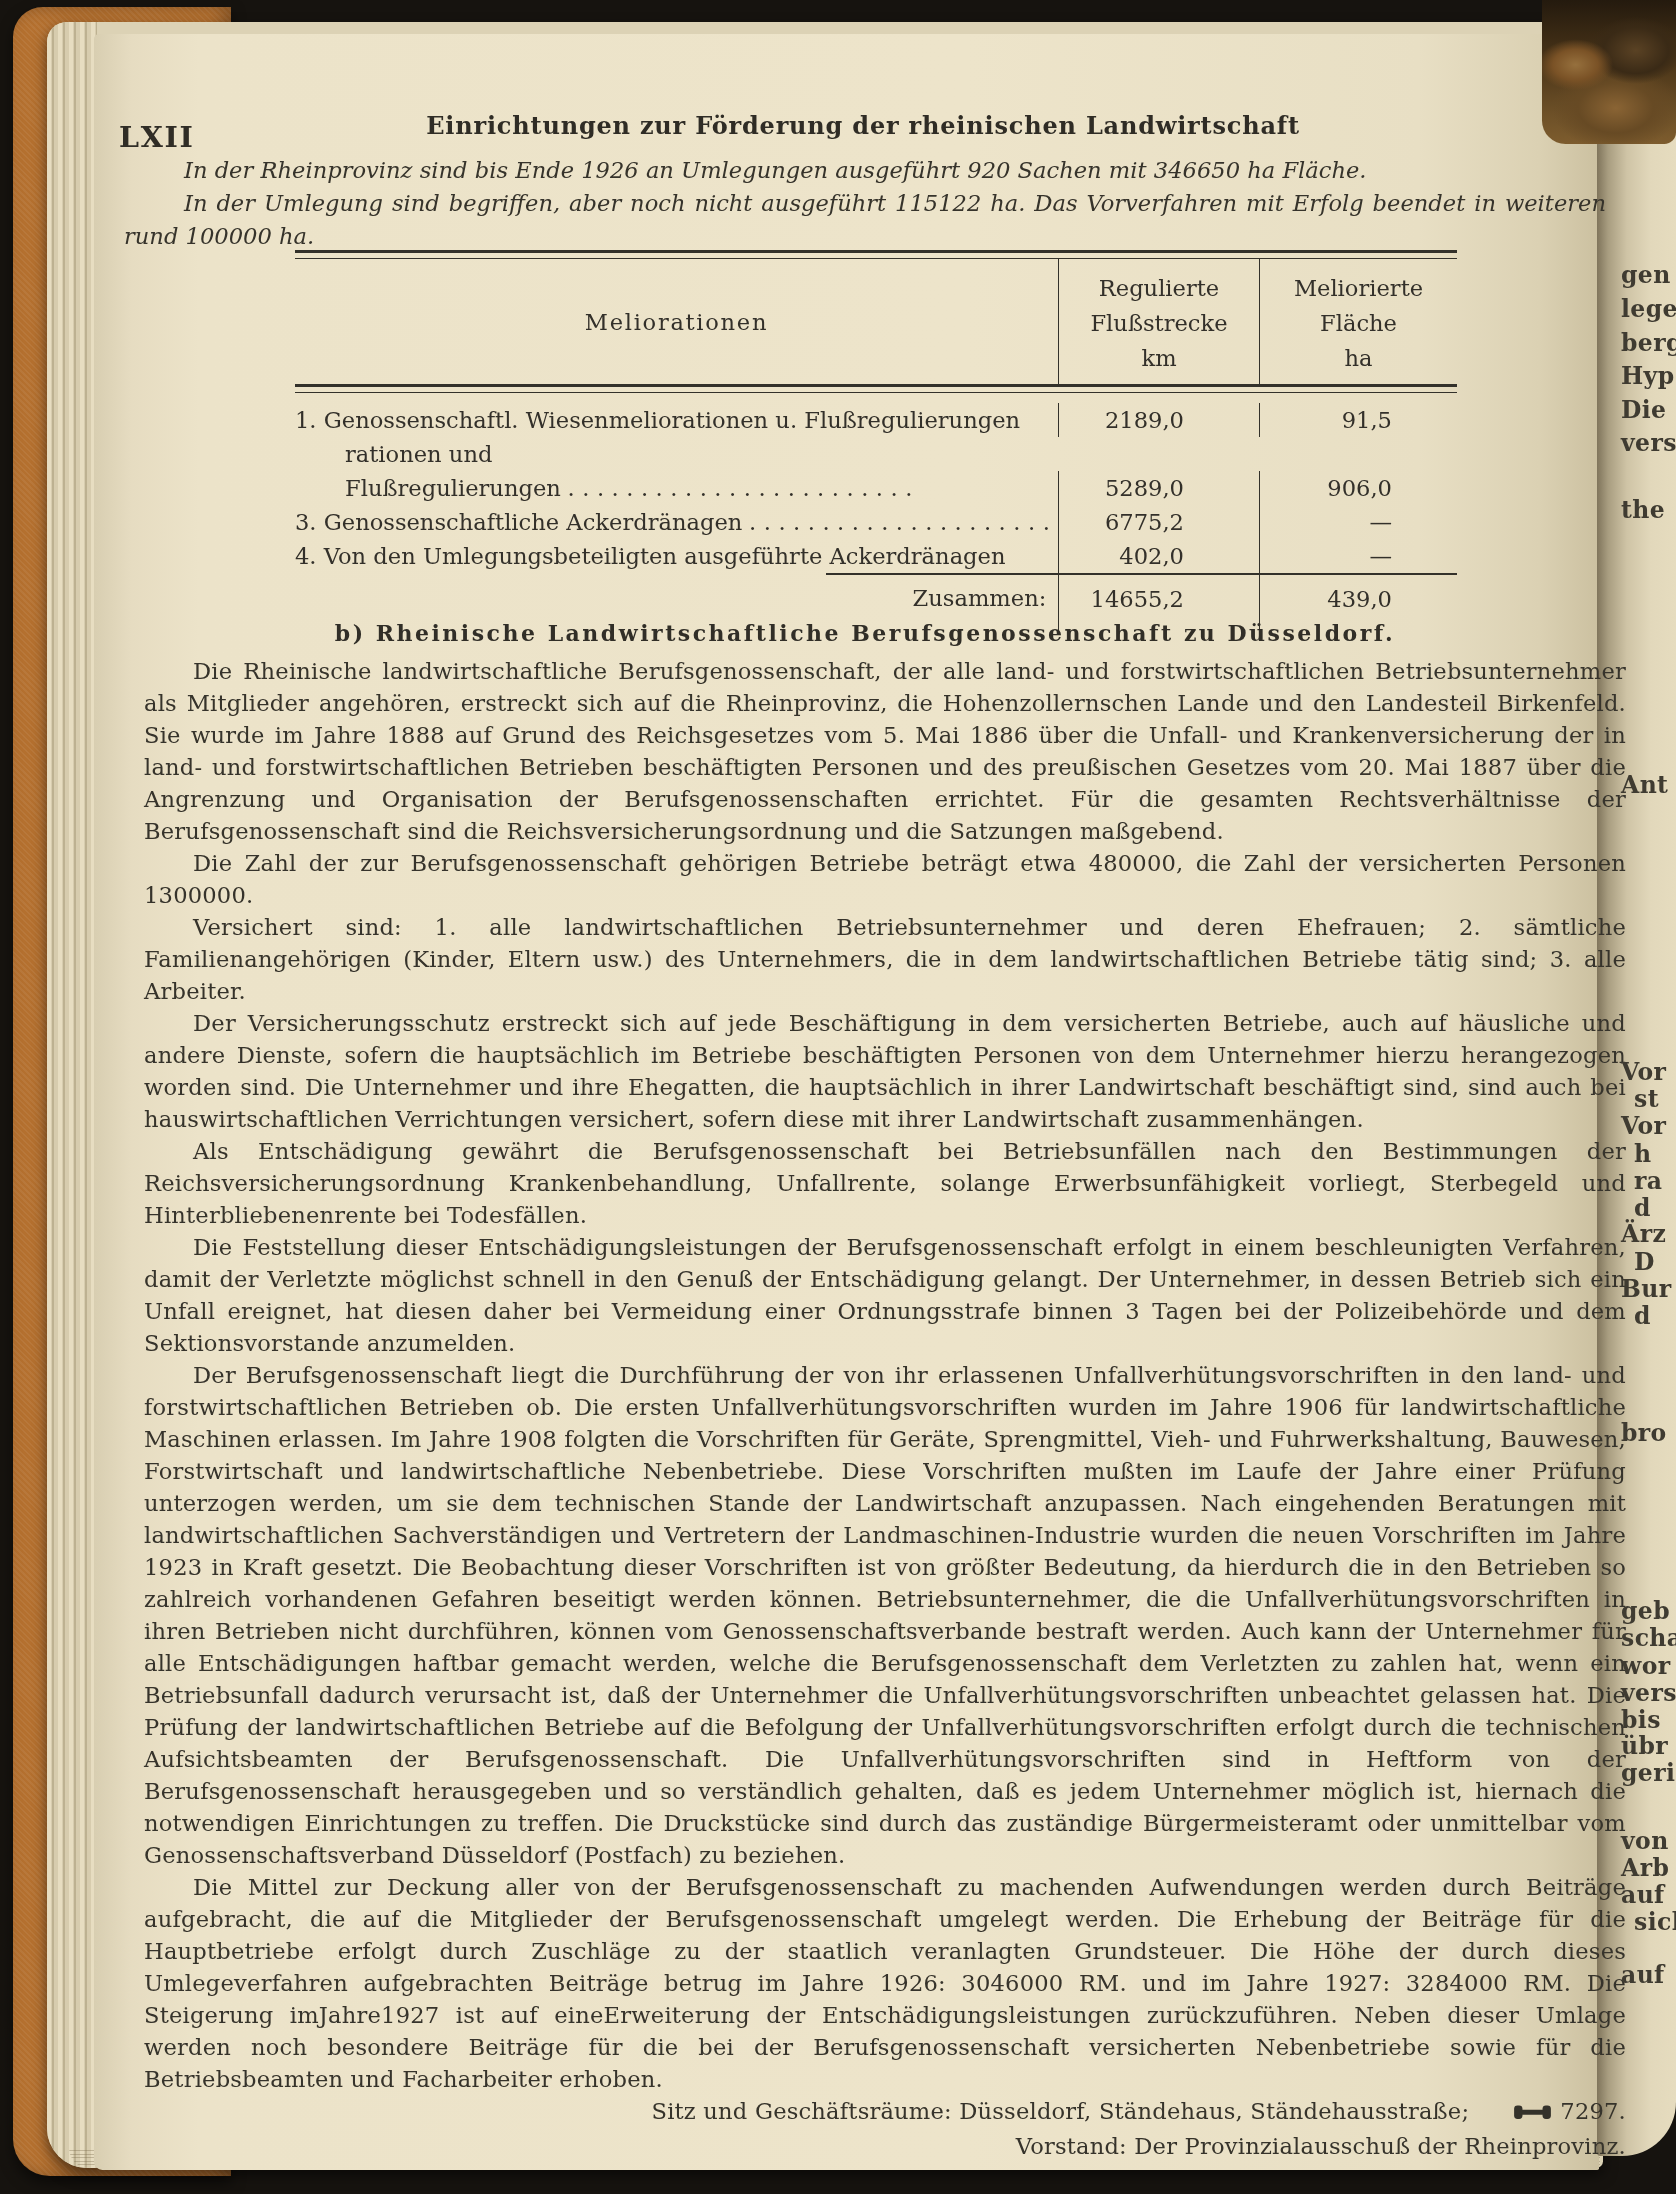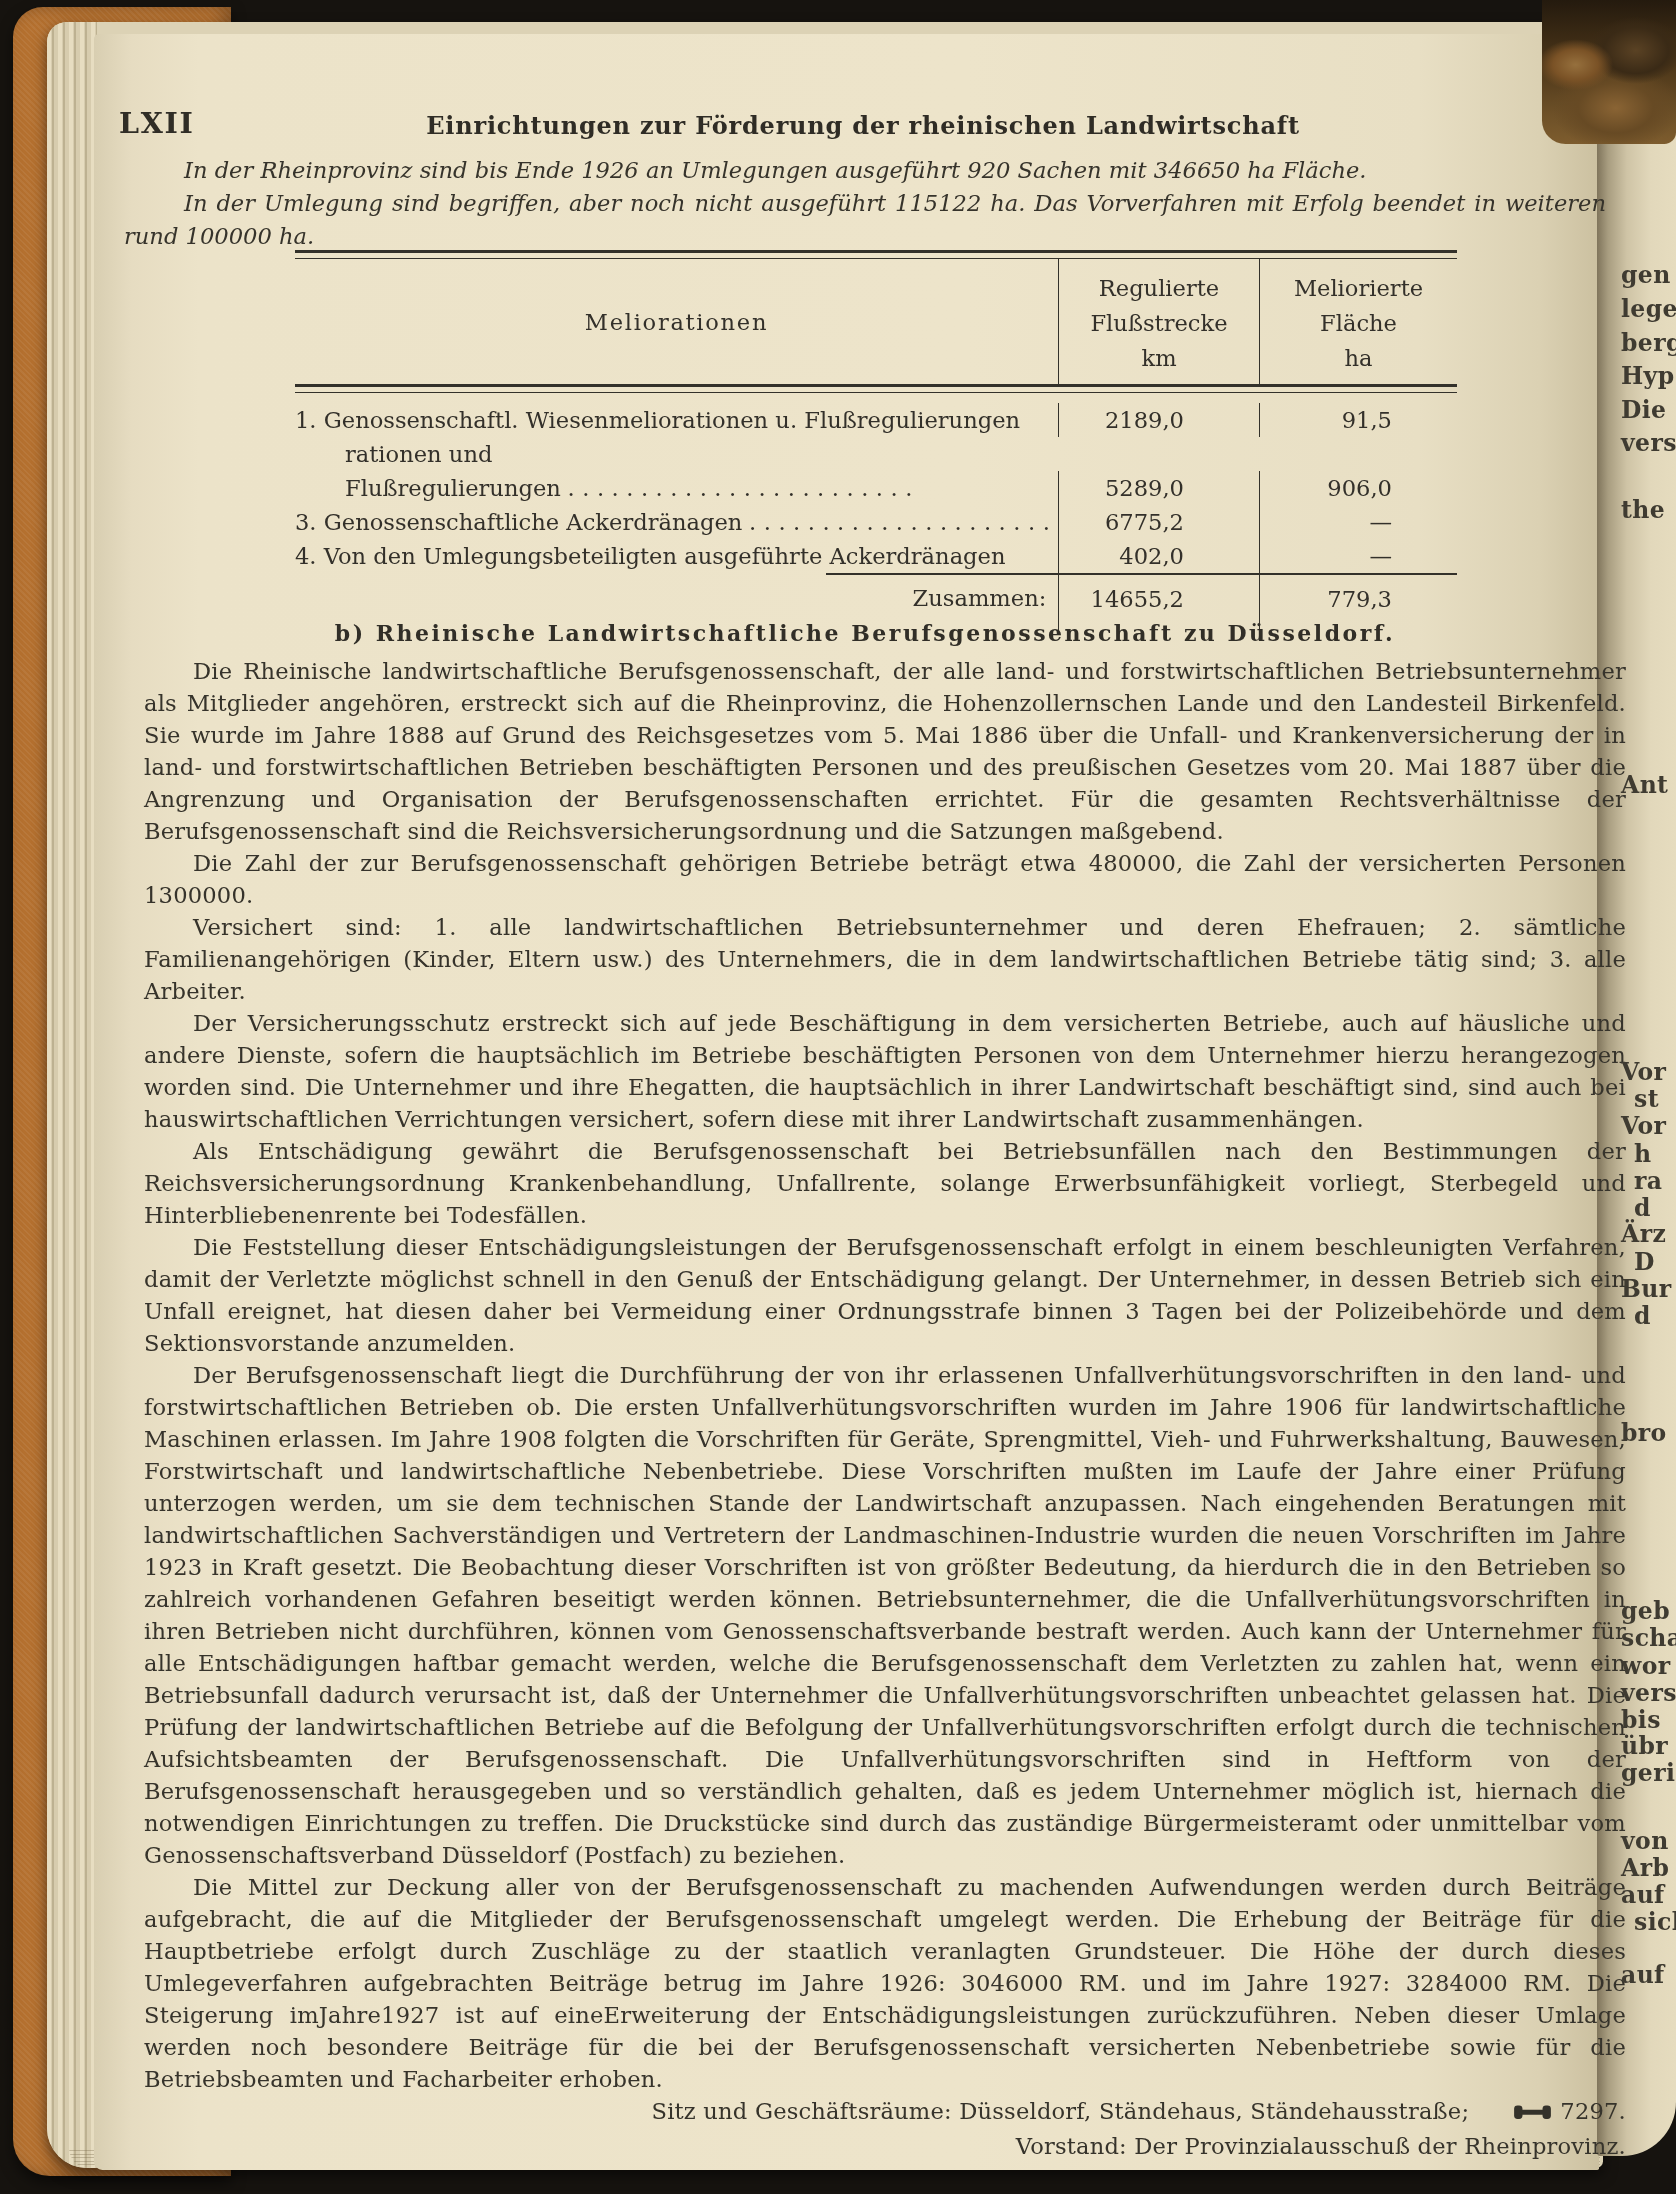--- a/index.html
+++ b/index.html
@@ -48,21 +48,21 @@
     background:
       radial-gradient(50px 34px at 25% 45%, #96703d 0%, #7a5226 45%, rgba(0,0,0,0) 75%),
       radial-gradient(59px 42px at 70% 35%, #5a4224 0%, #3a2a16 55%, rgba(0,0,0,0) 80%),
       radial-gradient(75px 50px at 55% 75%, #8a6434 0%, #674a24 50%, rgba(58,42,20,0) 85%),
       linear-gradient(180deg, #241a0e 0%, #4c3619 45%, #6e5128 80%, #7d5c2e 100%);
     border-radius:0 0 11.7px 23.5px;
   }
   
   .content{position:absolute;inset:0;color:#36332b;}
   .abs{position:absolute;}
-  .pageno{left:119px;top:106px;font-size:28.5px;font-weight:bold;letter-spacing:1.7px;color:#302d26;}
+  .pageno{left:119px;top:120px;font-size:28.5px;font-weight:bold;letter-spacing:1.7px;color:#302d26;}
   .runtitle{left:251px;top:111px;width:1224px;text-align:center;font-size:24px;font-weight:bold;letter-spacing:0.8px;color:#2f2c25;}
   .intro{left:124px;top:154px;width:1482px;font-size:22.6px;line-height:33px;text-align:justify;font-style:italic;}
   .intro p{margin:0;text-indent:60px;}
   
   .mtable{left:295px;top:250px;width:1162px;font-size:22.6px;color:#33302a;}
   .rule-dbl{height:5px;border-top:3.4px solid #33312a;border-bottom:1.7px solid #33312a;}
   .t-head{display:grid;grid-template-columns:763px 201px 198px;}
   .t-h1{display:flex;align-items:center;justify-content:center;letter-spacing:1.7px;}
   .t-hc{text-align:center;line-height:35px;padding:11.7px 0 8.4px;border-left:1.7px solid #33312a;}
   .t-body{padding-top:10px;position:relative;}
@@ -141,21 +141,21 @@
       </div>
       <div class="tr">
         <div class="td-name"><span>4. Von den Umlegungsbeteiligten ausgeführte Ackerdränagen</span></div>
         <div class="td-num">402,0</div>
         <div class="td-num c3">—</div>
       </div>
       <div class="t-sumline"></div>
       <div class="tr t-sum">
         <div class="td-label">Zusammen:</div>
         <div class="td-num">14655,2</div>
-        <div class="td-num c3">779,3</div>
+        <div class="td-num c3">439,0</div>
       </div>
     </div>
   </div>
 
   <div class="abs secheading">b) Rheinische Landwirtschaftliche Berufsgenossenschaft zu Düsseldorf.</div>
 
   <div class="abs bodytext">
     <p>Die Rheinische landwirtschaftliche Berufsgenossenschaft, der alle land- und forstwirtschaftlichen Betriebsunternehmer als Mitglieder angehören, erstreckt sich auf die Rheinprovinz, die Hohenzollernschen Lande und den Landesteil Birkenfeld. Sie wurde im Jahre 1888 auf Grund des Reichsgesetzes vom 5. Mai 1886 über die Unfall- und Krankenversicherung der in land- und forstwirtschaftlichen Betrieben beschäftigten Personen und des preußischen Gesetzes vom 20. Mai 1887 über die Angrenzung und Organisation der Berufsgenossenschaften errichtet. Für die gesamten Rechtsverhältnisse der Berufsgenossenschaft sind die Reichsversicherungsordnung und die Satzungen maßgebend.</p>
     <p>Die Zahl der zur Berufsgenossenschaft gehörigen Betriebe beträgt etwa 480000, die Zahl der versicherten Personen 1300000.</p>
     <p>Versichert sind: 1. alle landwirtschaftlichen Betriebsunternehmer und deren Ehefrauen; 2. sämtliche Familienangehörigen (Kinder, Eltern usw.) des Unternehmers, die in dem landwirtschaftlichen Betriebe tätig sind; 3. alle Arbeiter.</p>

